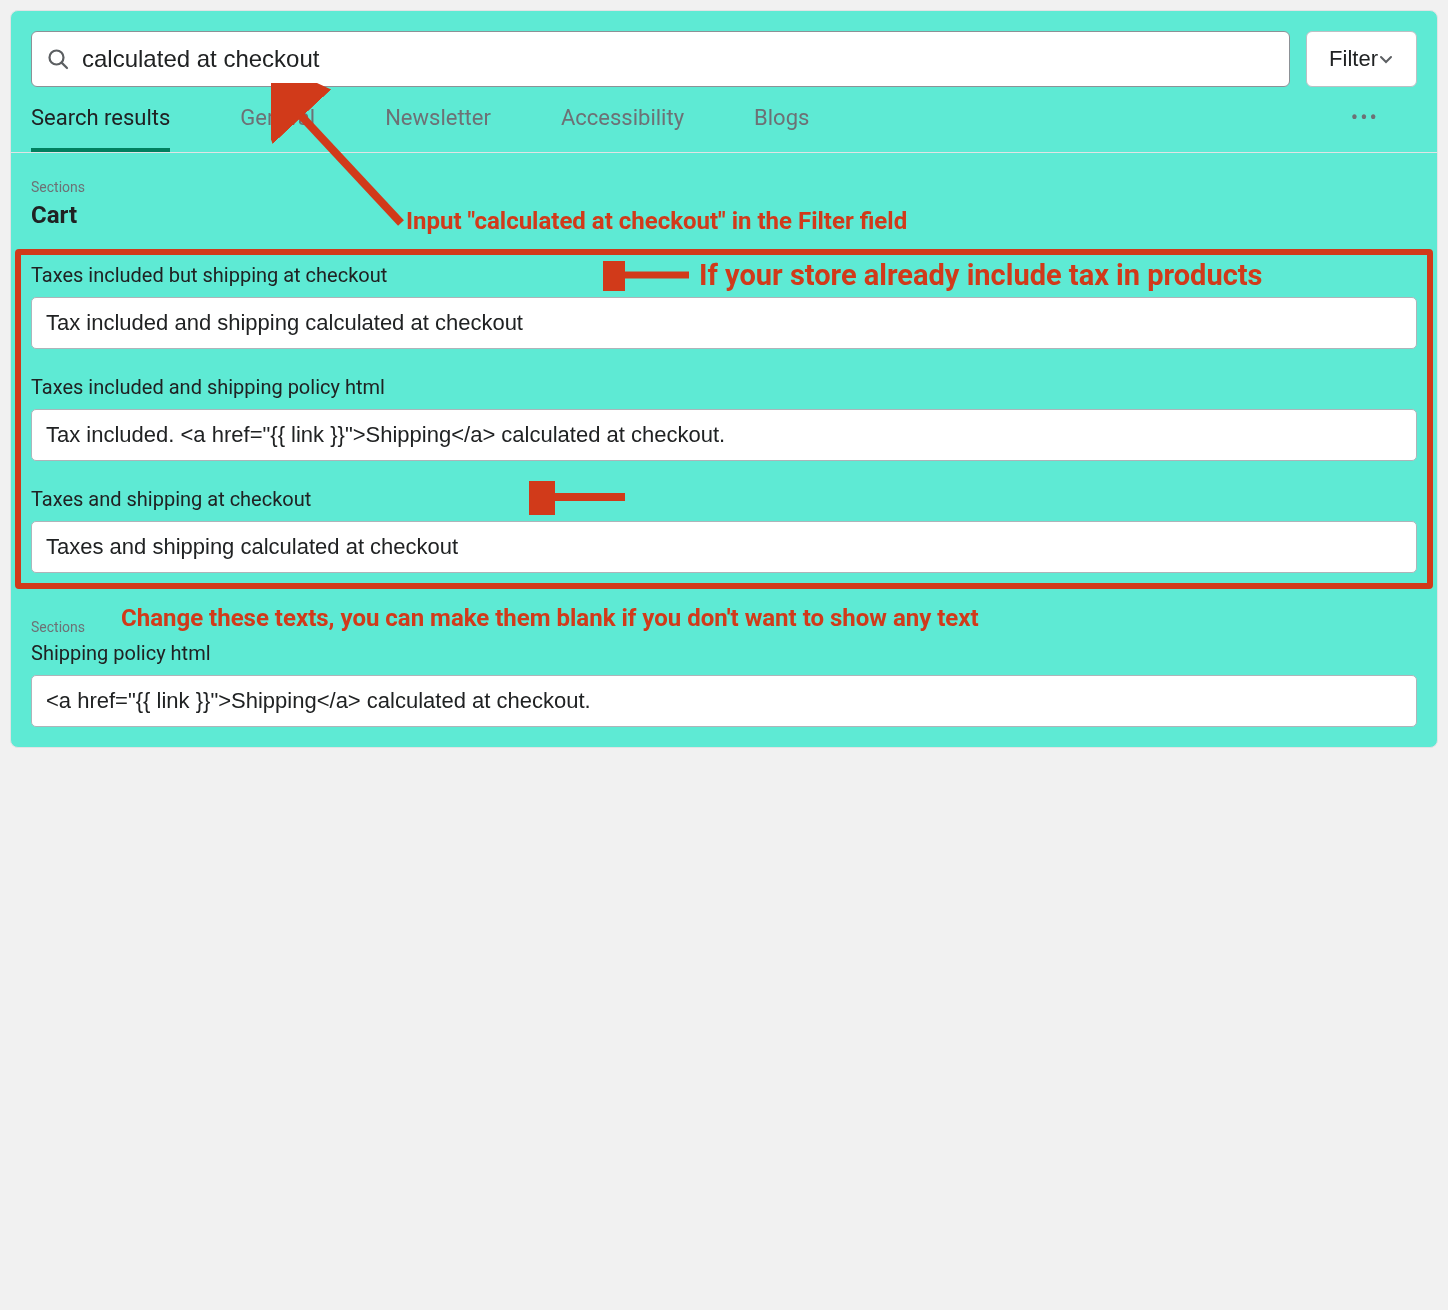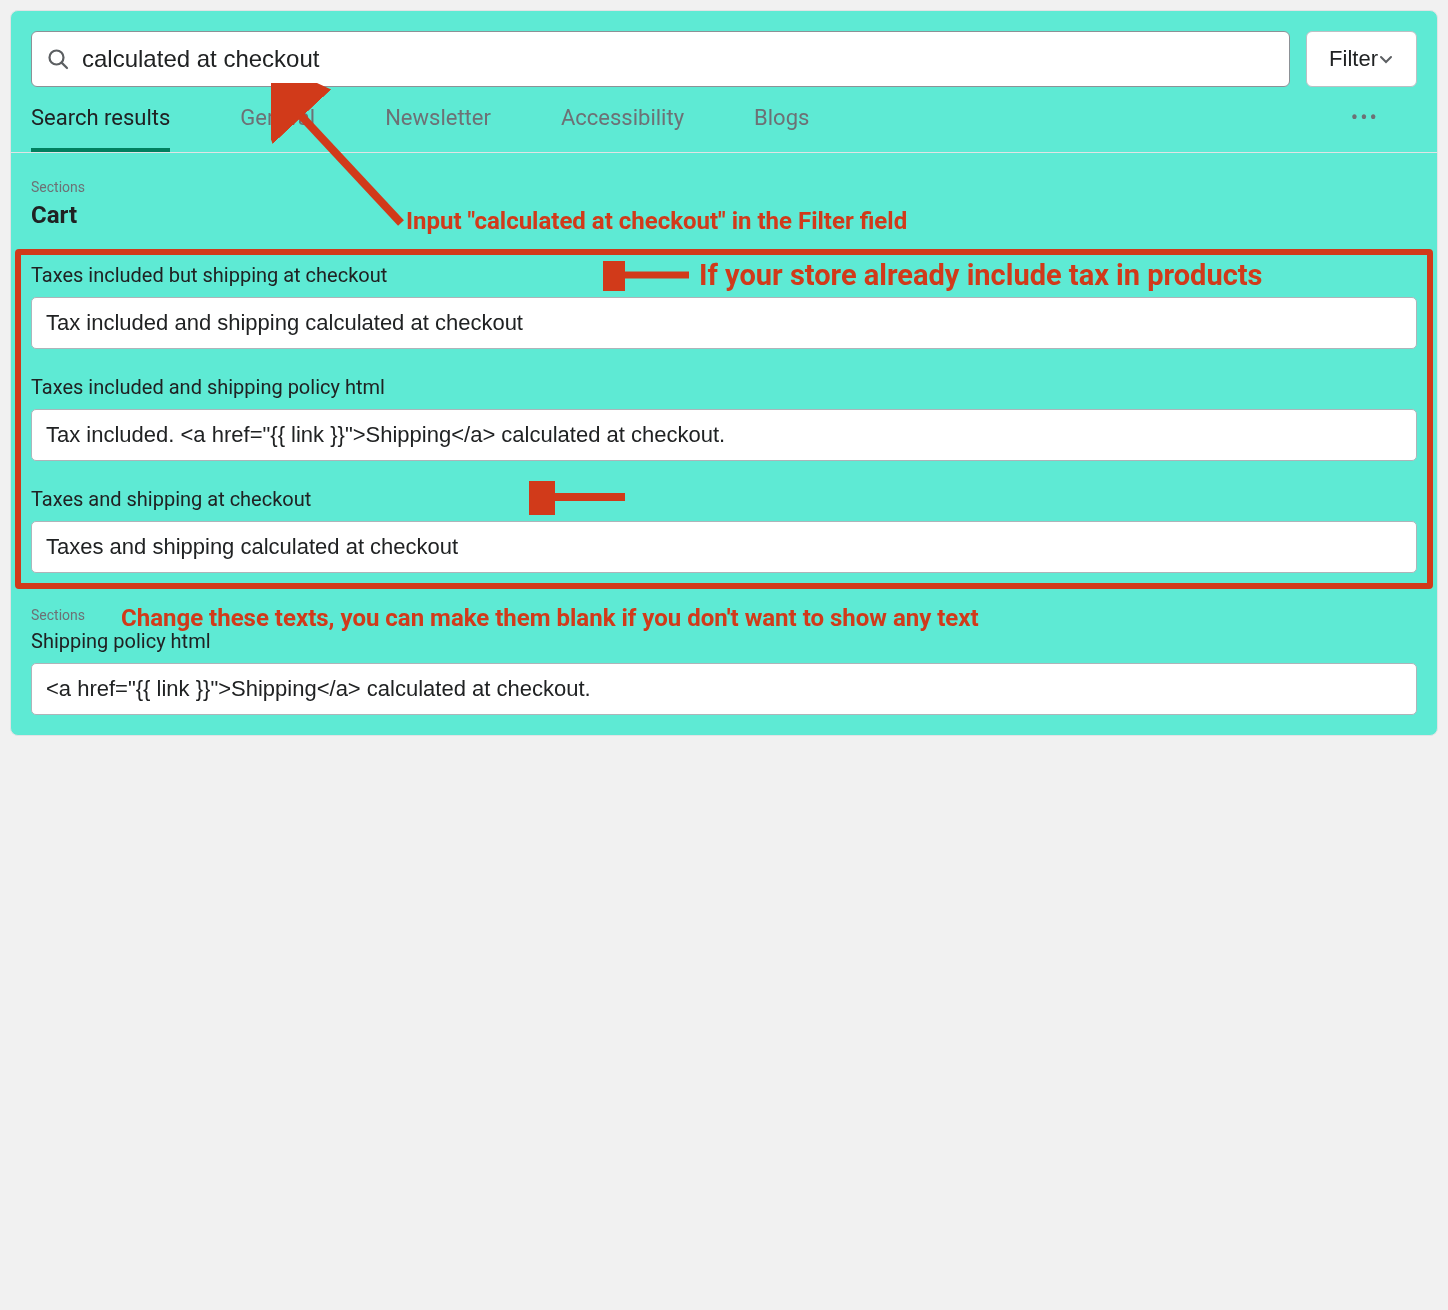--- a/index.html
+++ b/index.html
@@ -218,21 +218,21 @@
             <marker id="ah3" markerWidth="12" markerHeight="12" refX="2" refY="5" orient="auto">
               <path d="M0,0 L0,10 L12,5 z" fill="#d13a1a"></path>
             </marker>
           </defs>
           <line x1="96" y1="16" x2="10" y2="16" stroke="#d13a1a" stroke-width="8" marker-end="url(#ah3)"></line>
         </svg>
         <input class="text-input" value="Taxes and shipping calculated at checkout" style="">
       </div>
     </div>
 
-    <div class="annot annot-text" style="position:relative; left:90px; top:0; max-width:900px; margin-bottom:8px;">Change these texts, you can make them blank if you don't want to show any text</div>
+    <div class="annot annot-text" style="position:relative; left:90px; top:0; max-width:900px; margin-bottom:20px;">Change these texts, you can make them blank if you don't want to show any text</div>
 
     <div class="eyebrow" style="margin-top:-34px;">Sections</div>
 
     <div class="field-group" style="margin-bottom:8px;">
       <span class="field-label">Shipping policy html</span>
       <input class="text-input" value="&lt;a href=&quot;{{ link }}&quot;&gt;Shipping&lt;/a&gt; calculated at checkout." style="">
     </div>
 
   </div>
 </div>

